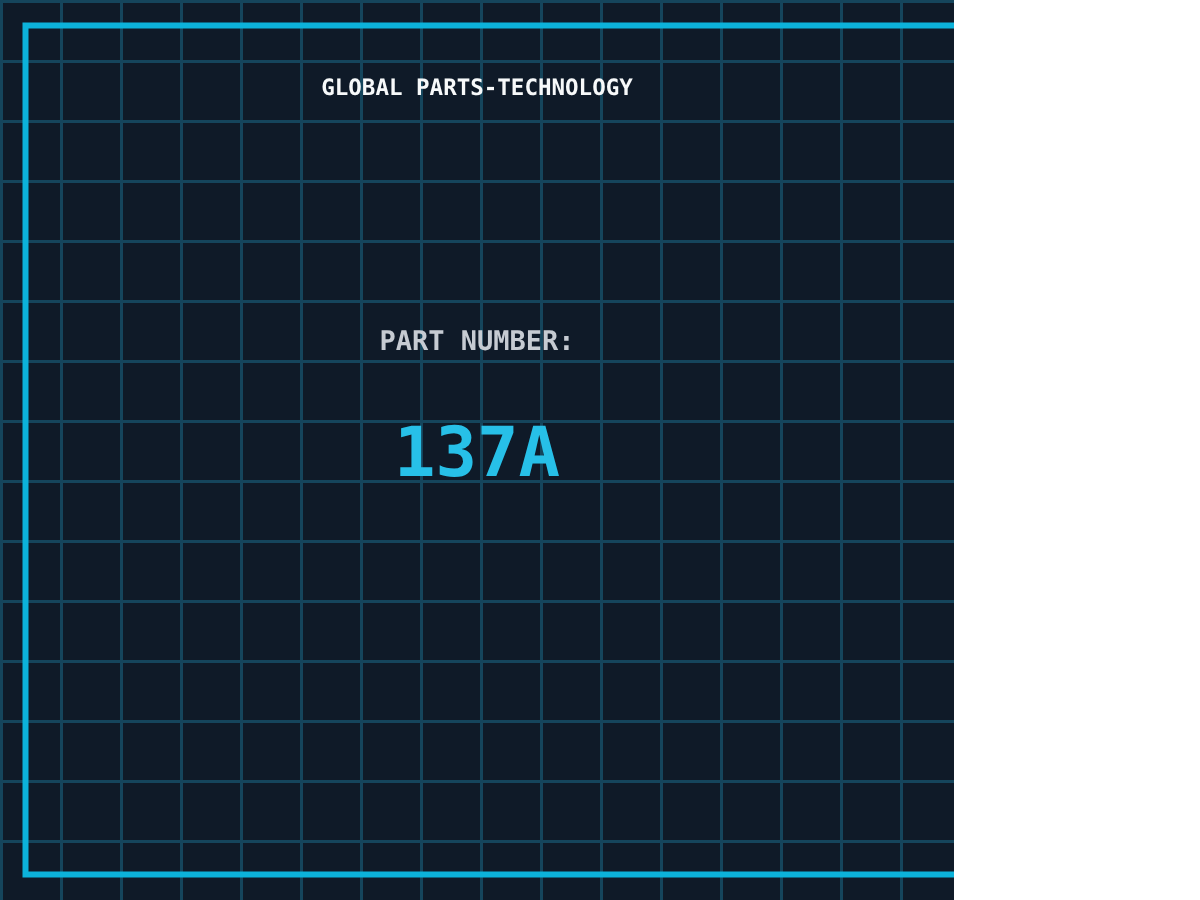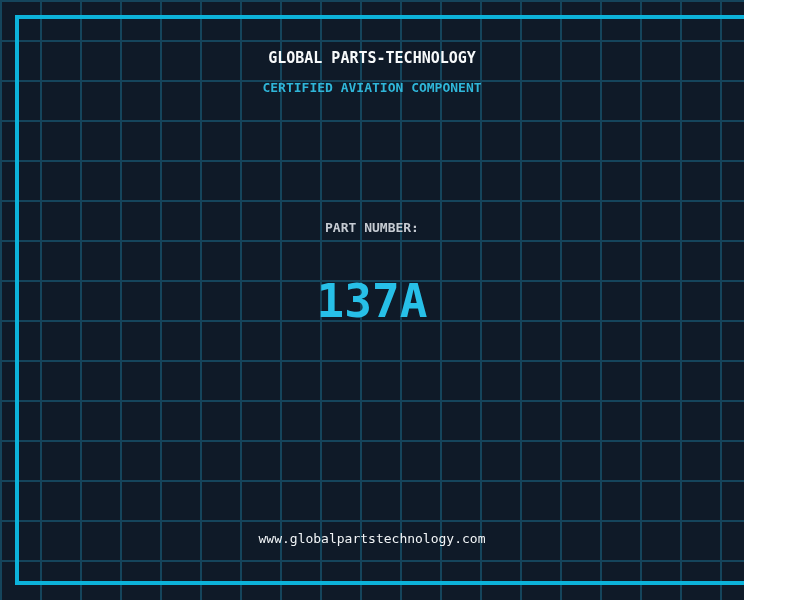--- a/index.html
+++ b/index.html
@@ -11,21 +11,21 @@
     --label-text: #c6cbd2;
     --part-number-text: #27c0e8;
     --website-text: #f2f5f7;
   }
   html, body {
     margin: 0;
     padding: 0;
   }
   .screen {
     position: relative;
-    width: 744px;
+    width: 636px;
     height: 600px;
     background-color: var(--background);
     overflow: hidden;
     font-family: "DejaVu Sans Mono", "Liberation Mono", monospace;
   }
   .grid-overlay {
     position: absolute;
     left: 0;
     top: 0;
     width: 100%;
@@ -60,21 +60,21 @@
   }
   .certification-subtitle {
     top: 81px;
     font-size: 13px;
     line-height: 14px;
     font-weight: bold;
     color: var(--subtitle-text);
   }
   .part-label {
     top: 219px;
-    font-size: 13px;
+    font-size: 18px;
     line-height: 18px;
     font-weight: bold;
     color: var(--label-text);
   }
   .part-number {
     top: 267px;
     font-size: 46px;
     line-height: 68px;
     font-weight: bold;
     color: var(--part-number-text);
@@ -86,17 +86,15 @@
     color: var(--website-text);
   }
 </style>
 </head>
 <body>
 
 <div class="screen">
   <div class="grid-overlay"></div>
   <div class="frame"></div>
   <div class="text-line company-title">GLOBAL PARTS-TECHNOLOGY</div>
-  <div class="text-line certification-subtitle">CERTIFIED AVIATION COMPONENT</div>
   <div class="text-line part-label">PART NUMBER:</div>
   <div class="text-line part-number">137A</div>
-  <div class="text-line website">www.globalpartstechnology.com</div>
 </div>
 
 </body></html>

